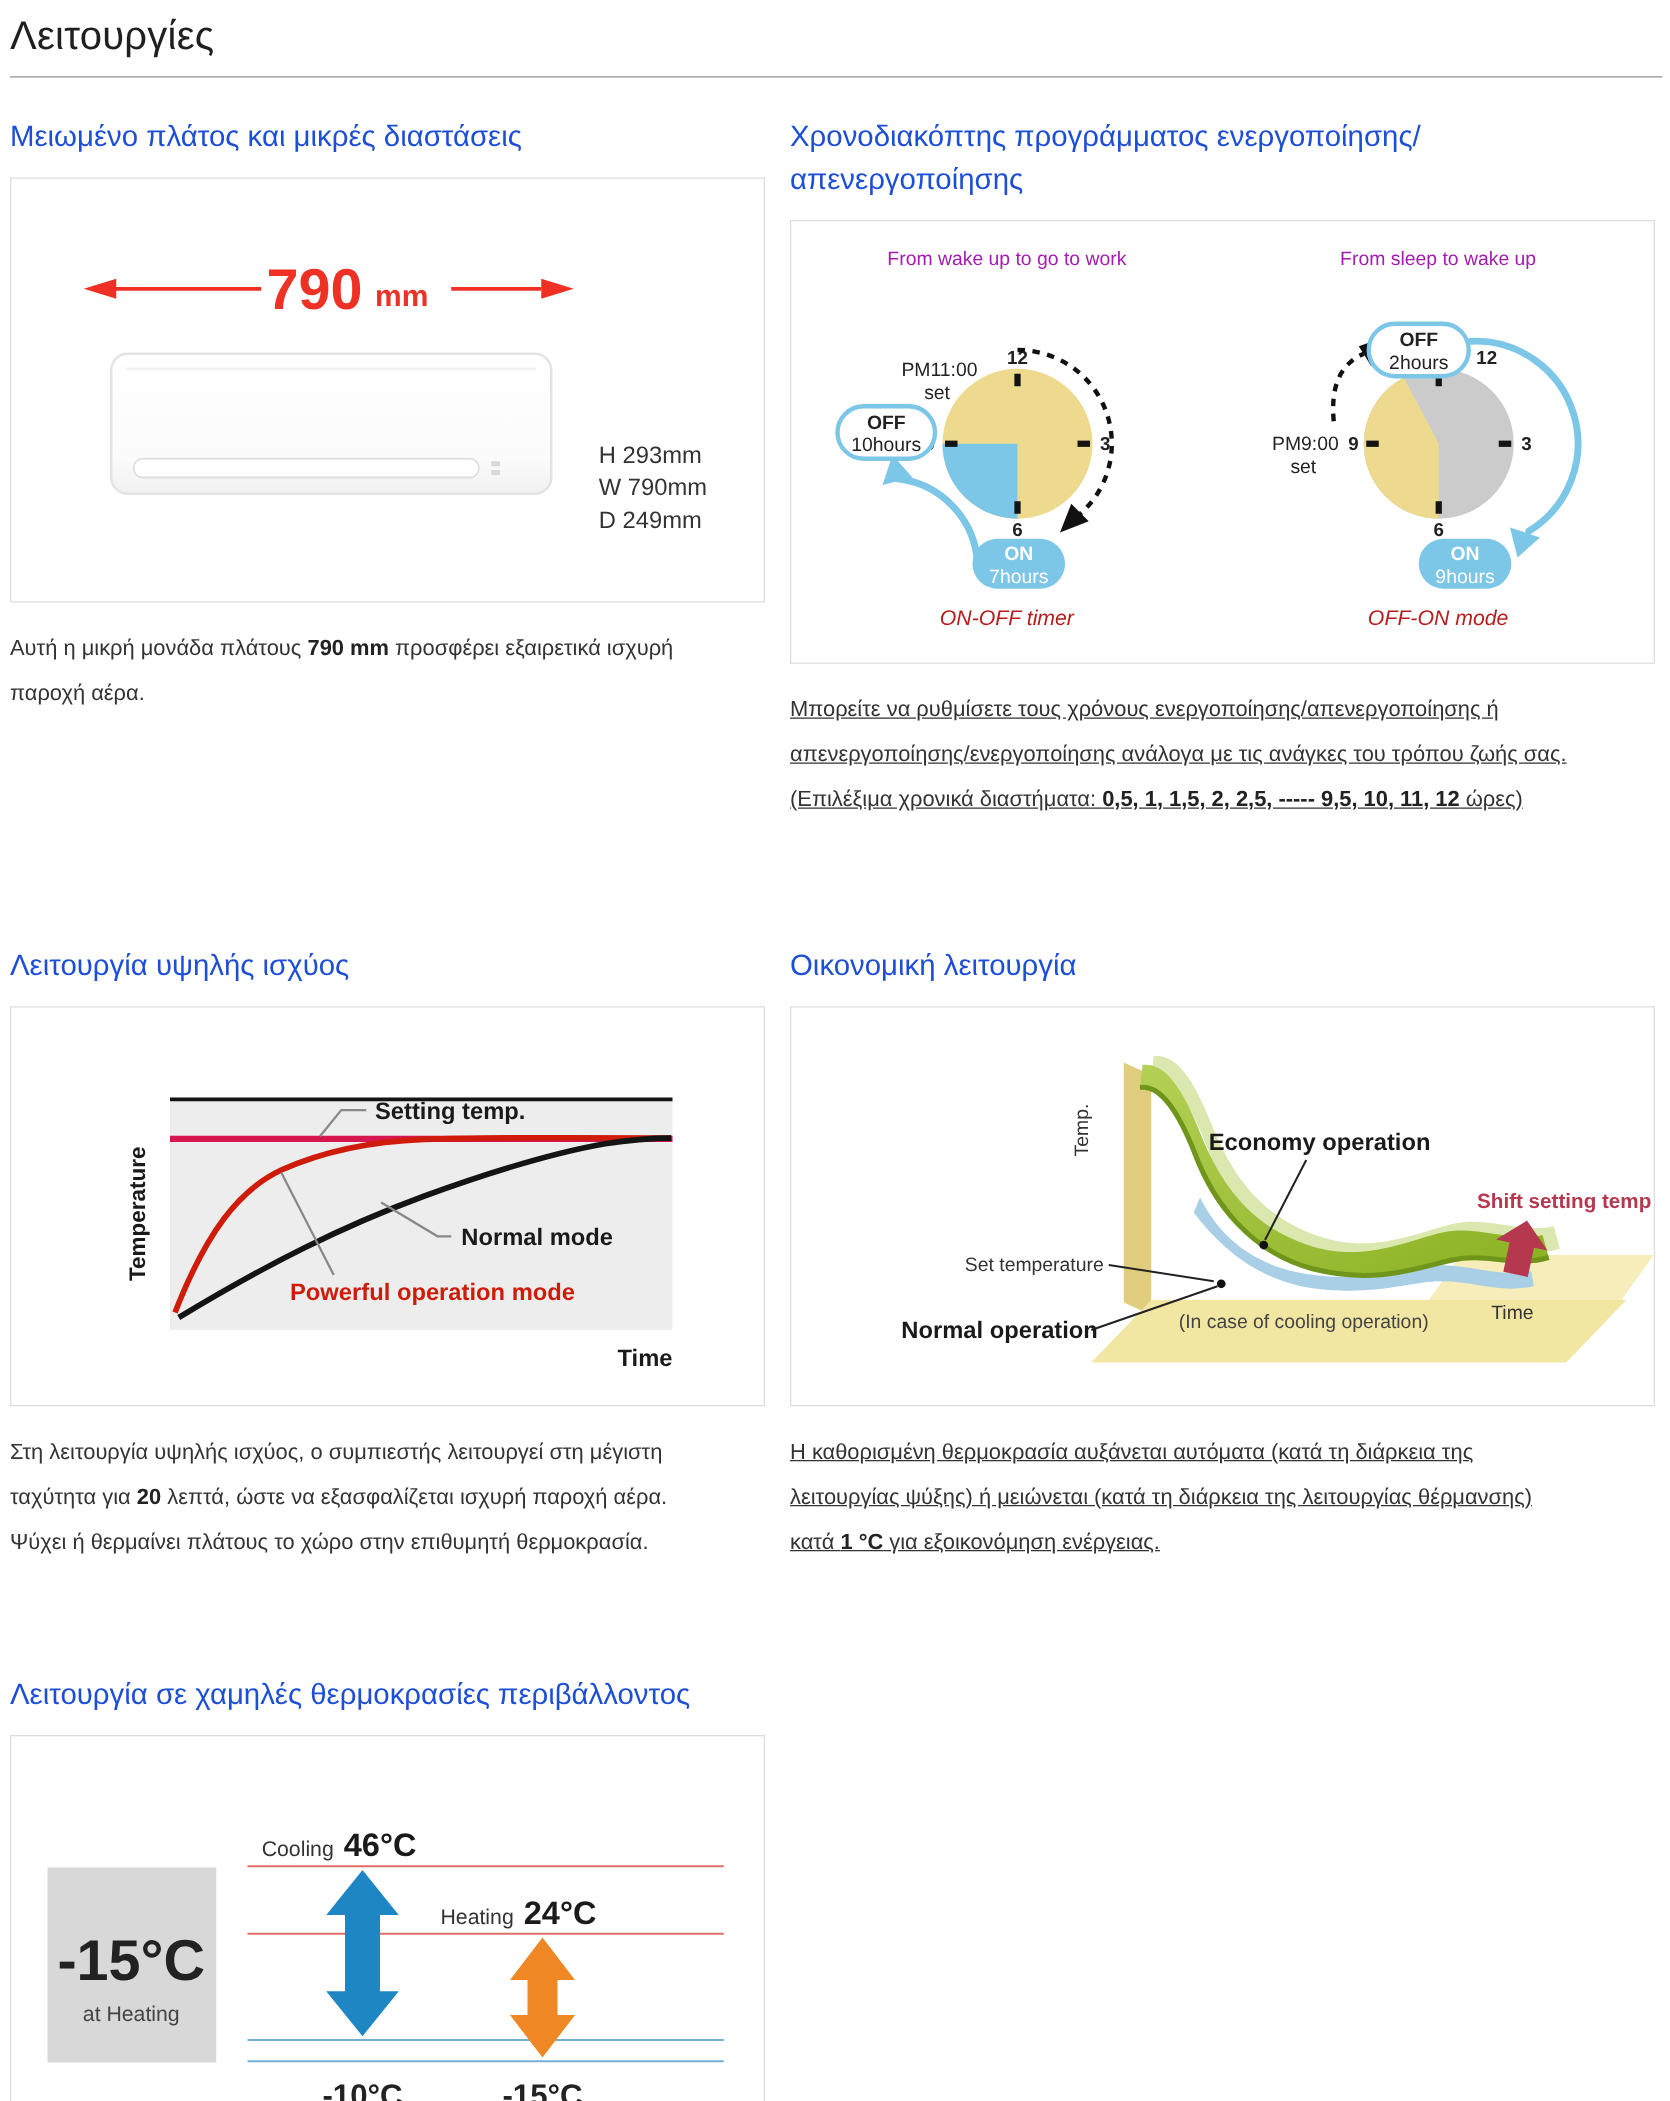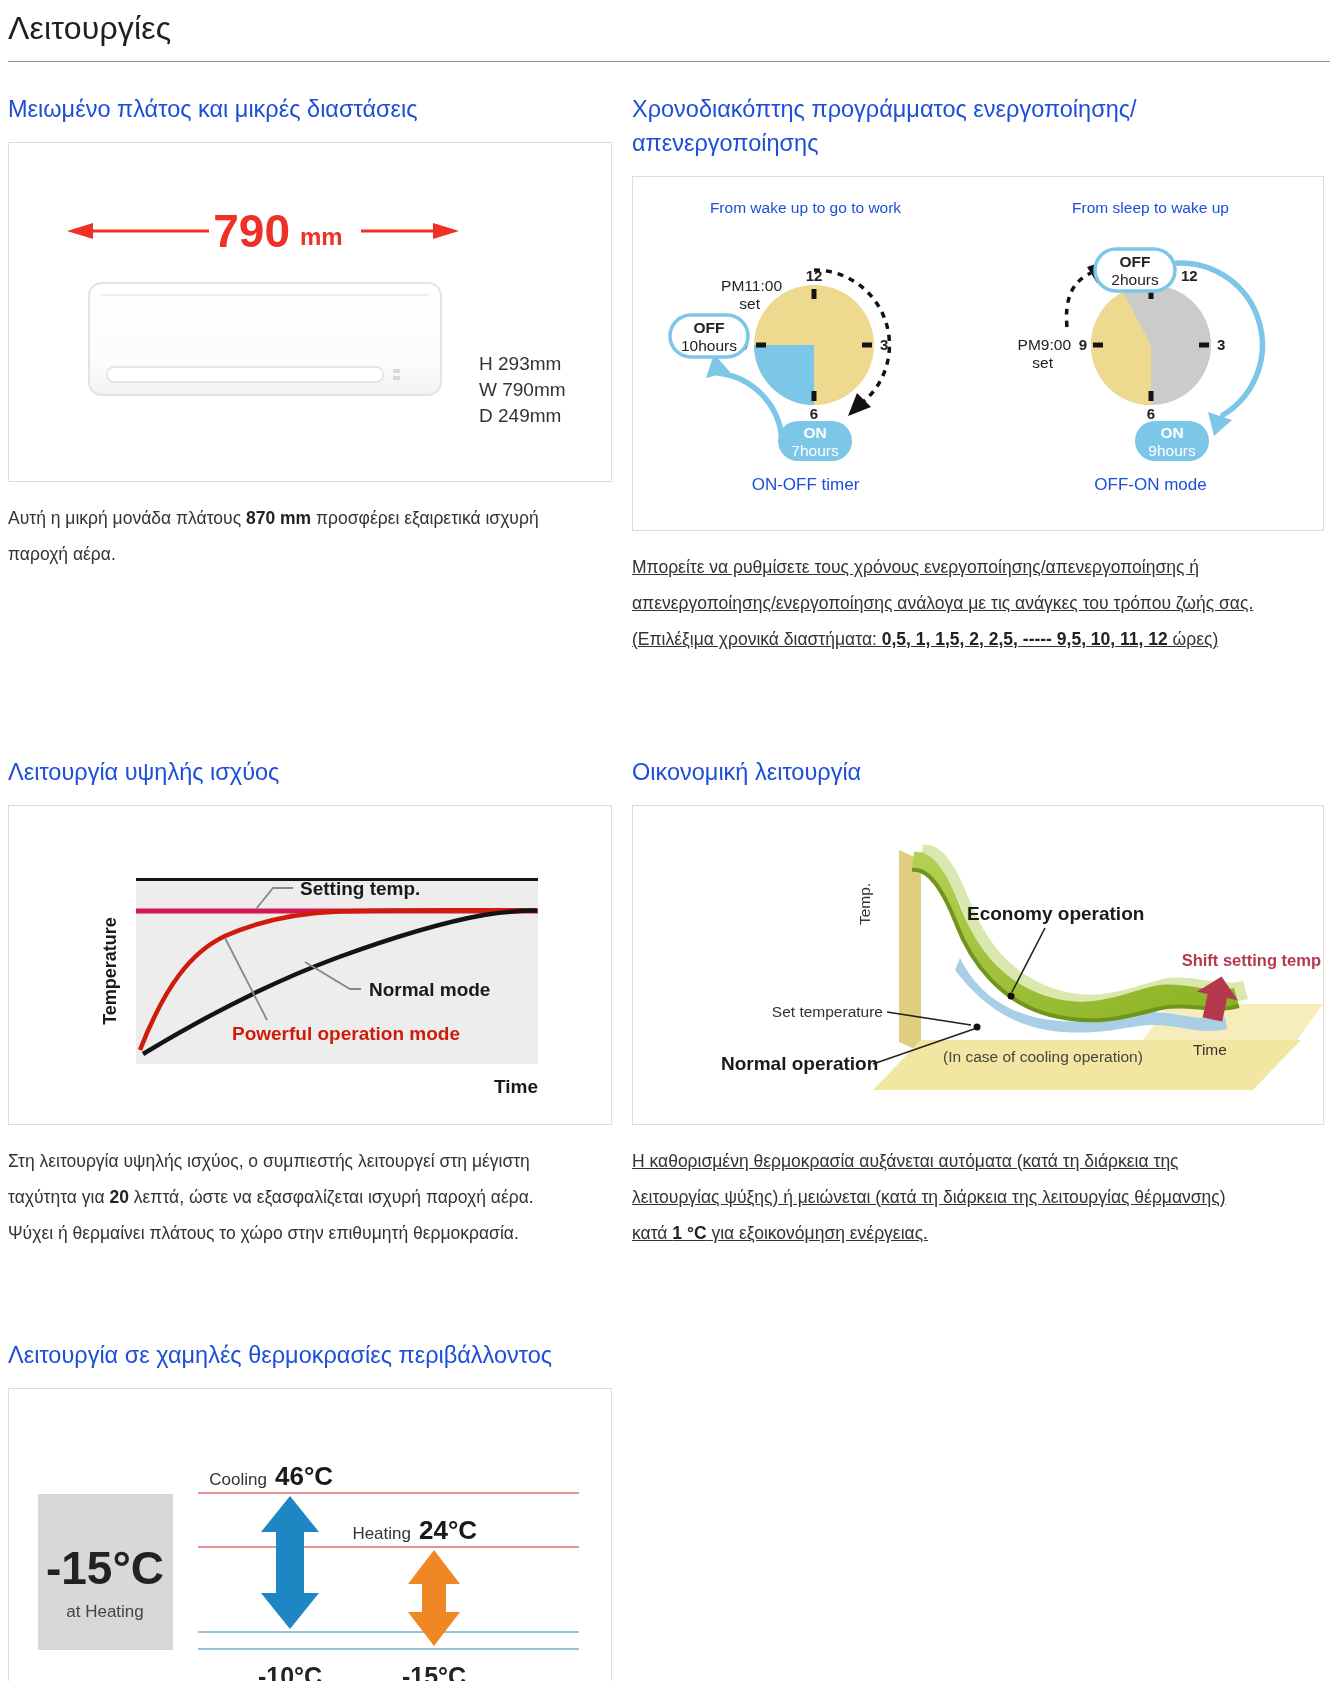--- a/index.html
+++ b/index.html
@@ -14,22 +14,22 @@
   .para{font-size:17.5px;line-height:36px;color:#333;margin-top:18px;}
   .para b{font-weight:700;color:#222;}
   .para.narrow{max-width:568px;}
   .para.wide{max-width:632px;text-decoration:underline;}
   .row2{margin-top:64px;}
   .row3{margin-top:54px;}
   svg{display:block;}
   .timer-box{height:355px;padding-top:22px;}
   .timer-row{display:flex;}
   .timer{flex:1;text-align:center;}
-  .timer-title{font-size:15.5px;color:#1d4ed8;margin-bottom:6px;}
-  .timer-caption{font-size:17px;color:#1d4ed8;margin-top:2px;}
+  .timer-title{font-size:15.5px;color:#a21caf;margin-bottom:16px;}
+  .timer-caption{font-size:17px;color:#b91c1c;margin-top:2px;font-style:italic;}
   .timer svg{margin:0 auto;}
   text{font-family:"Liberation Sans","DejaVu Sans",sans-serif;}
 </style>
 </head>
 <body>
 
 <div class="page">
 
   <h1>Λειτουργίες</h1>
   <div class="rule"></div>
@@ -65,21 +65,21 @@
             <rect x="384" y="233" width="7" height="4" fill="#d9d9d9"></rect>
           </g>
 
           <g font-size="19" fill="#333">
             <text x="470" y="227">H 293mm</text>
             <text x="470" y="253">W 790mm</text>
             <text x="470" y="279">D 249mm</text>
           </g>
         </svg>
       </div>
-      <p class="para narrow"><span>Αυτή η μικρή μονάδα πλάτους </span><b>870 mm</b><span> προσφέρει εξαιρετικά ισχυρή παροχή αέρα.</span></p>
+      <p class="para narrow"><span>Αυτή η μικρή μονάδα πλάτους </span><b>790 mm</b><span> προσφέρει εξαιρετικά ισχυρή παροχή αέρα.</span></p>
     </section>
 
     <section>
       <h2>Χρονοδιακόπτης προγράμματος ενεργοποίησης/
 απενεργοποίησης</h2>
       <div class="figure-box timer-box">
         <div class="timer-row">
 
           <div class="timer">
             <div class="timer-title">From wake up to go to work</div>

